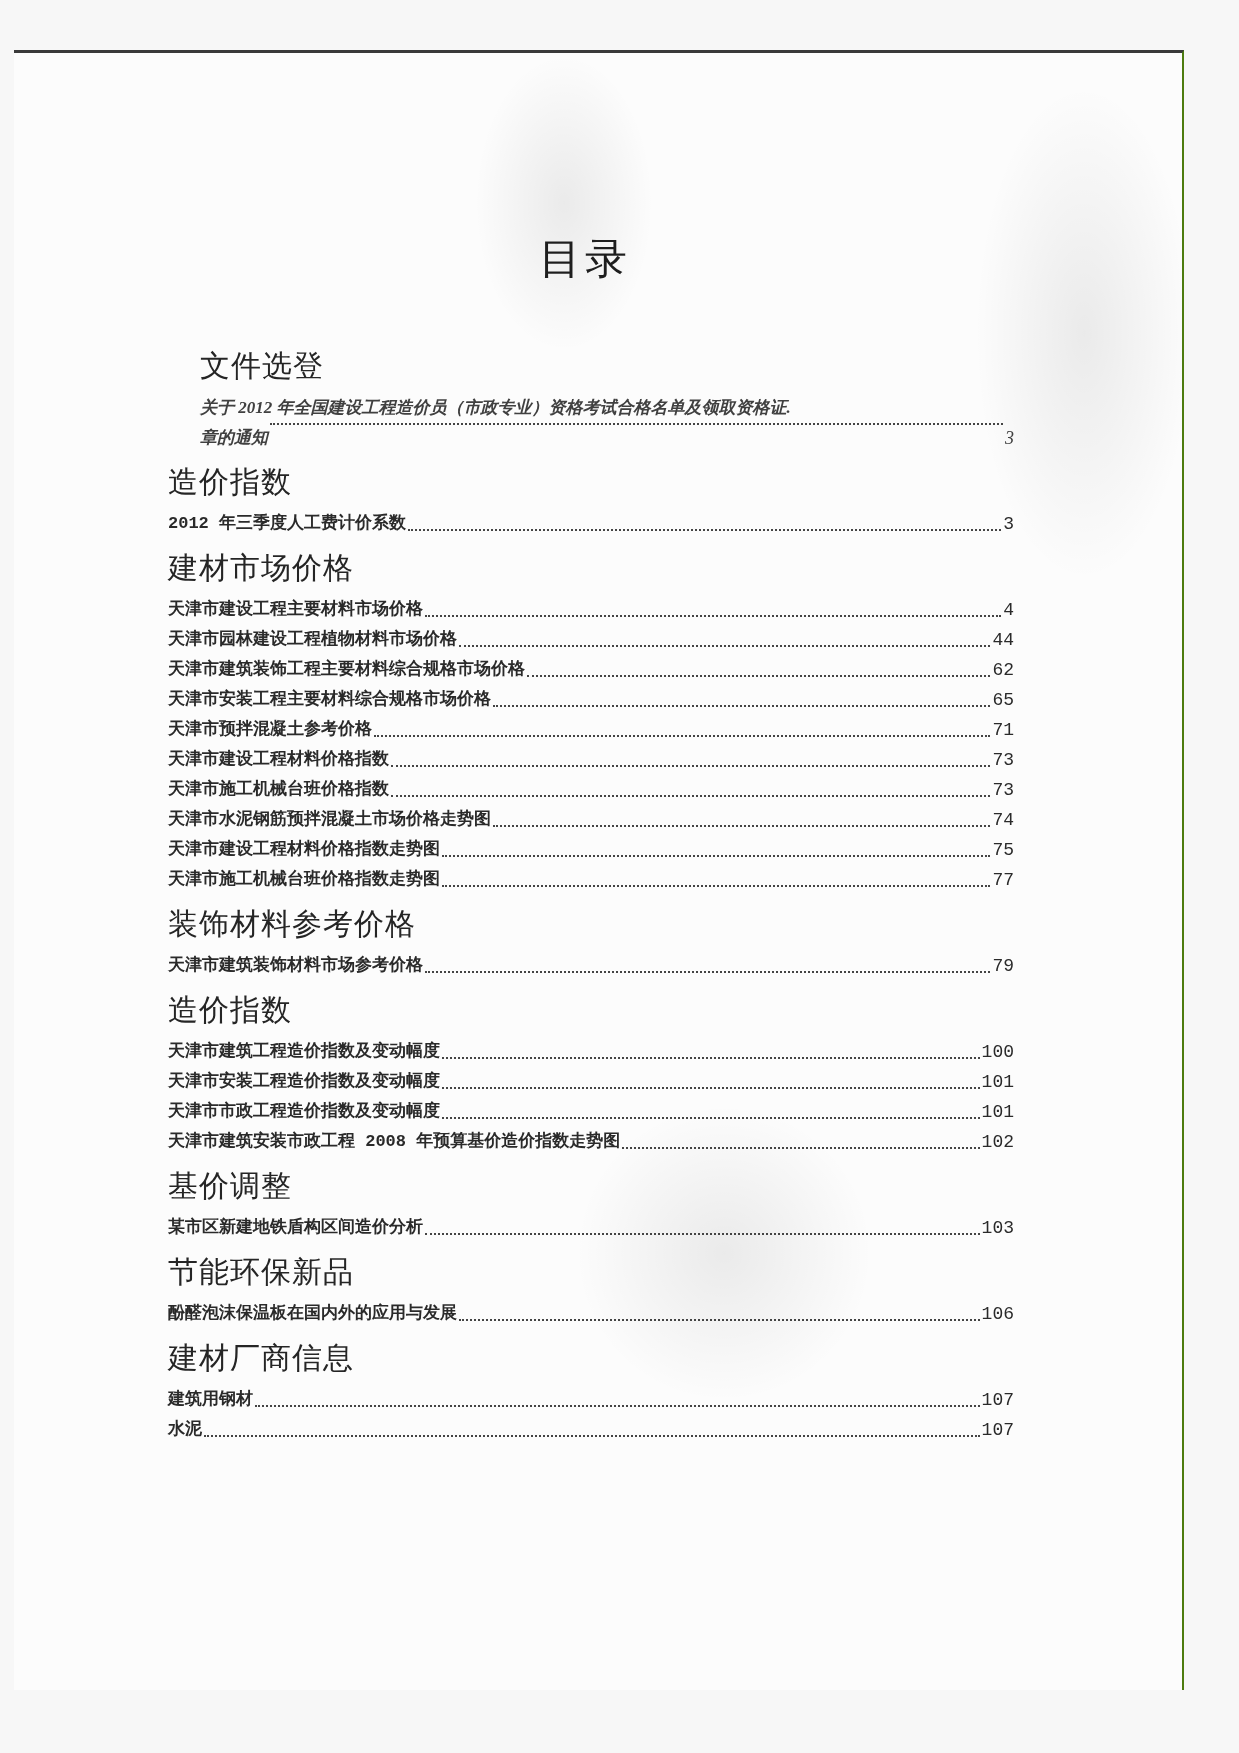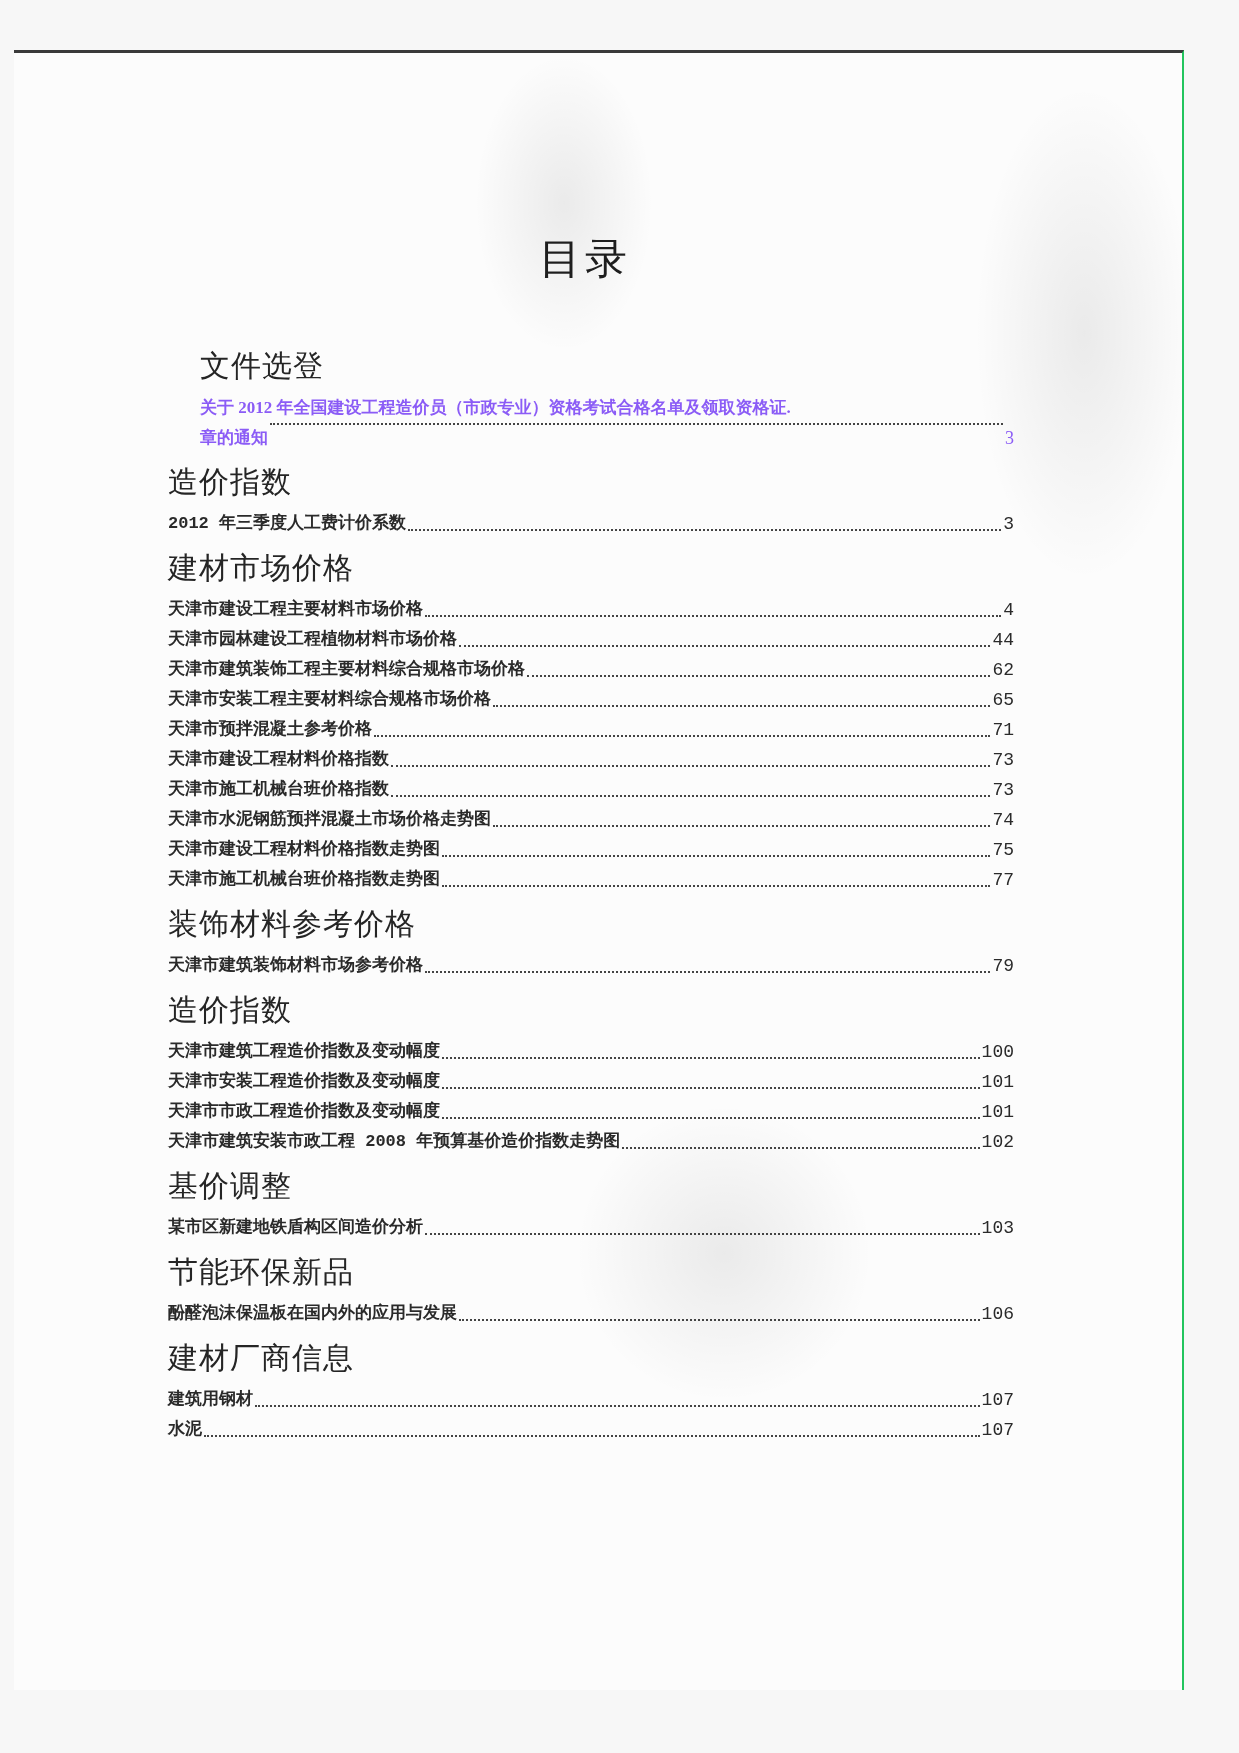--- a/index.html
+++ b/index.html
@@ -6,21 +6,21 @@
   body {
     width:1239px; height:1753px; position:relative; overflow:hidden;
     background:#f7f7f7;
     font-family:"Liberation Serif","DejaVu Serif",serif;
     color:#1e1e1e;
   }
   .page {
     position:absolute; left:14px; top:50px; width:1170px; height:1640px;
     background:#fcfcfc;
     border-top:3px solid #3a3a3a;
-    border-right:2px solid #22c55e;
+    border-right:2px solid #4d7c0f;
     box-sizing:border-box;
   }
   .smudge {
     position:absolute; border-radius:50%;
     background:radial-gradient(ellipse at center, rgba(0,0,0,0.07), rgba(0,0,0,0) 70%);
     pointer-events:none;
   }
   .title {
     position:absolute; left:0; width:1170px; top:150px;
     text-align:center; font-size:42px; letter-spacing:4px;
@@ -36,21 +36,21 @@
   .entry-list { margin:8px 0 10px 0; padding:0; list-style:none; }
   .entry {
     display:flex; align-items:flex-end; font-size:17px; line-height:30px;
     cursor:pointer; font-weight:bold; color:#2a2a2a;font-family:Liberation Mono, monospace;
   }
   .entry .label { white-space:nowrap; }
   .entry .leader {
     flex:1; border-bottom:2px dotted #444; margin:0 2px 8px 2px; height:0;
   }
   .entry .page-num { font-size:18px; font-weight:normal; white-space:nowrap; }
-  .entry-multi { font-size:17px; line-height:30px; font-weight:bold; color:#8b5cf6; cursor:pointer; }
+  .entry-multi { font-size:17px; line-height:30px; font-weight:bold; color:#404040; cursor:pointer;font-style:italic; }
   .entry-multi .first-line { display:block; white-space:nowrap; }
   .entry-multi .second { display:flex; align-items:flex-start; }
   .entry-multi .second .leader { flex:1; border-bottom:2px dotted #444; margin:0 2px 8px 2px; height:0; }
   .entry-multi .page-num { font-size:18px; font-weight:normal; }
   .sec-0 { margin-top:0;margin-left:32px; }
   .sec { margin-top:4px; }
 </style>
 </head>
 <body>
 

